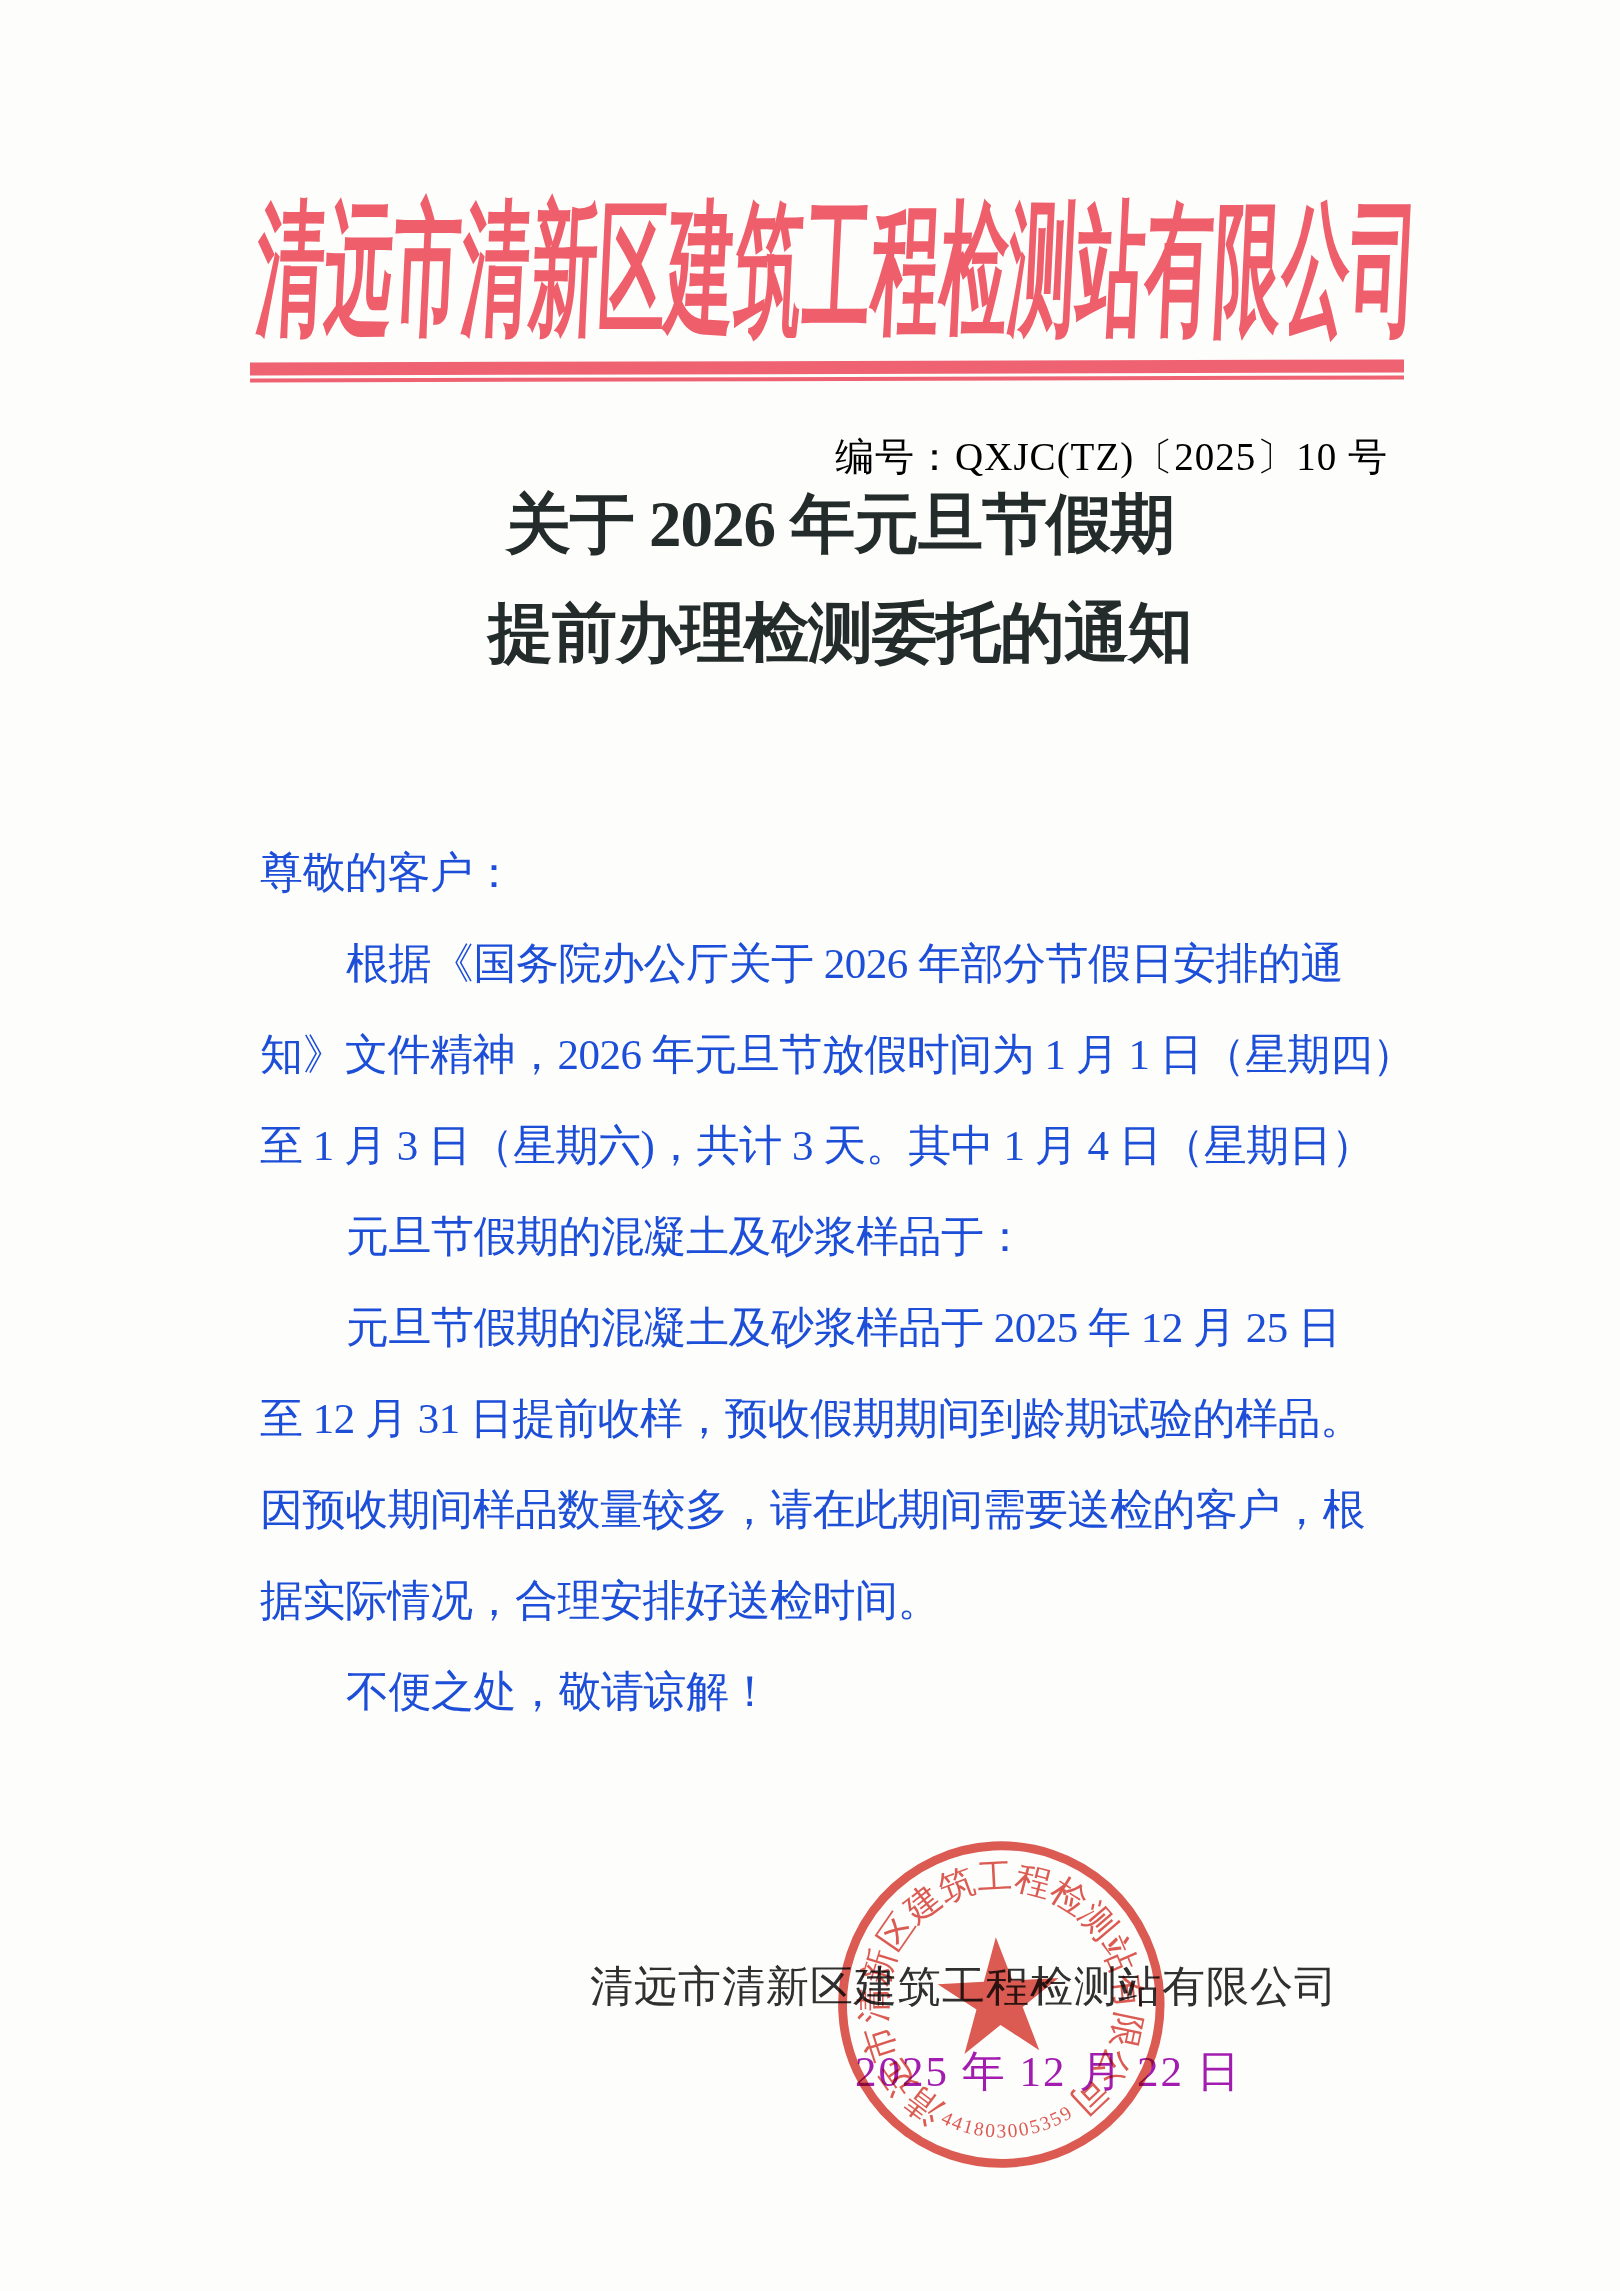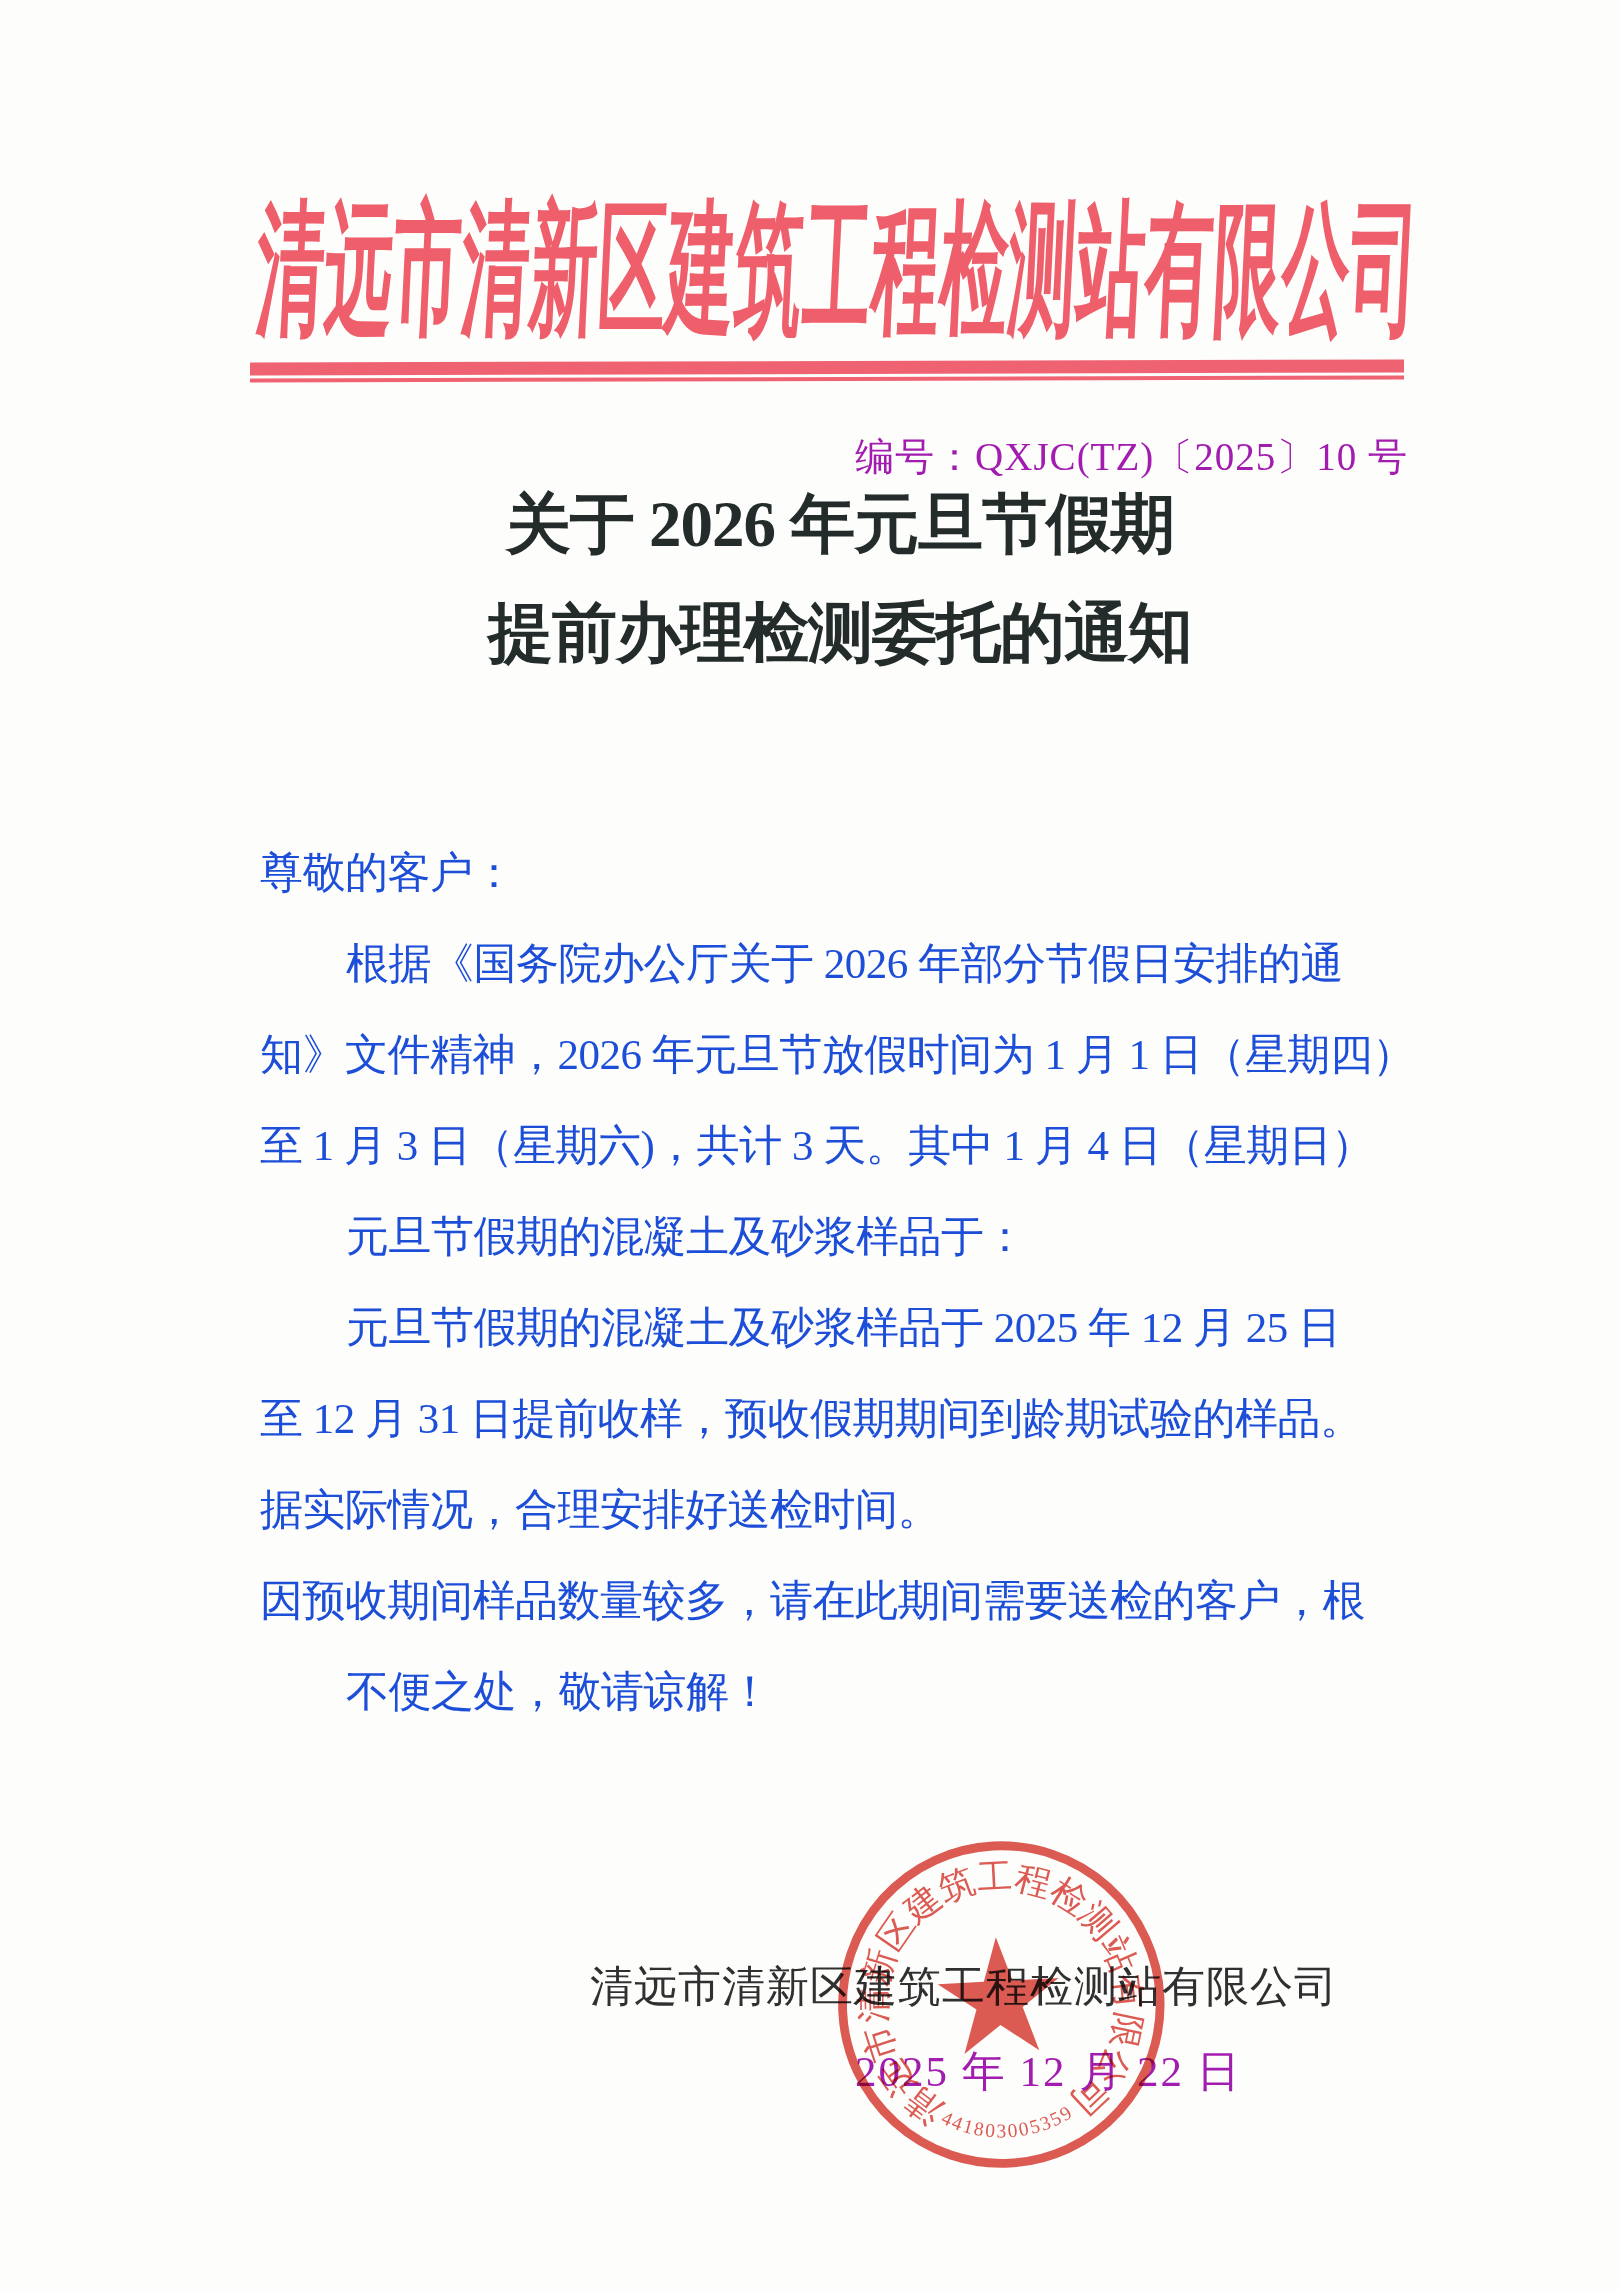--- a/index.html
+++ b/index.html
@@ -22,23 +22,23 @@
   }
   .rule{
     position:absolute;left:250px;width:1154px;
     transform:rotate(-0.15deg);
   }
   .rule .bar-thick{height:12.7px;}
   .rule .bar-gap{height:2.9px;}
   .rule .bar-thin{height:4.9px;}
   
   .doc-number{
-    position:absolute;right:212px;top:435px;
+    position:absolute;right:232px;top:435px;
     font-size:39px;line-height:43px;
-    color:#a21caf;letter-spacing:1px;white-space:nowrap;
+    color:#000000;letter-spacing:1px;white-space:nowrap;
   }
   
   .doc-title{
     position:absolute;left:0;width:100%;text-align:center;
     font-size:65px;line-height:69px;font-weight:bold;
     color:#232c2a;letter-spacing:-1px;white-space:nowrap;margin-left:30px;
   }
   .title-1{top:490px;}
   .title-2{top:599px;}
   
@@ -89,22 +89,22 @@
   <div class="doc-title title-2">提前办理检测委托的通知</div>
 
   <div class="body-text">
       <div class="line">尊敬的客户：</div>
       <div class="line indent">根据《国务院办公厅关于 2026 年部分节假日安排的通</div>
       <div class="line">知》文件精神，2026 年元旦节放假时间为 1 月 1 日（星期四）</div>
       <div class="line">至 1 月 3 日（星期六)，共计 3 天。其中 1 月 4 日（星期日）</div>
       <div class="line indent">元旦节假期的混凝土及砂浆样品于：</div>
       <div class="line indent">元旦节假期的混凝土及砂浆样品于 2025 年 12 月 25 日</div>
       <div class="line">至 12 月 31 日提前收样，预收假期期间到龄期试验的样品。</div>
+      <div class="line">因预收期间样品数量较多，请在此期间需要送检的客户，根</div>
       <div class="line">据实际情况，合理安排好送检时间。</div>
-      <div class="line">因预收期间样品数量较多，请在此期间需要送检的客户，根</div>
       <div class="line indent">不便之处，敬请谅解！</div>
     </div>
 
   <div class="sig-company">清远市清新区建筑工程检测站有限公司</div>
   <div class="sig-date">2025 年 12 月 22 日</div>
 
   <svg class="stamp" viewBox="0 0 352 352">
     <circle cx="176" cy="173" r="162" fill="none" stroke-width="9" stroke="#d9453c"></circle>
     <path id="seal-name-arc" d="M 117 275 A 118 118 0 1 1 235 275" fill="none"></path>
     <path id="seal-num-arc" d="M 98 284 A 136 136 0 0 0 254 284" fill="none"></path>

